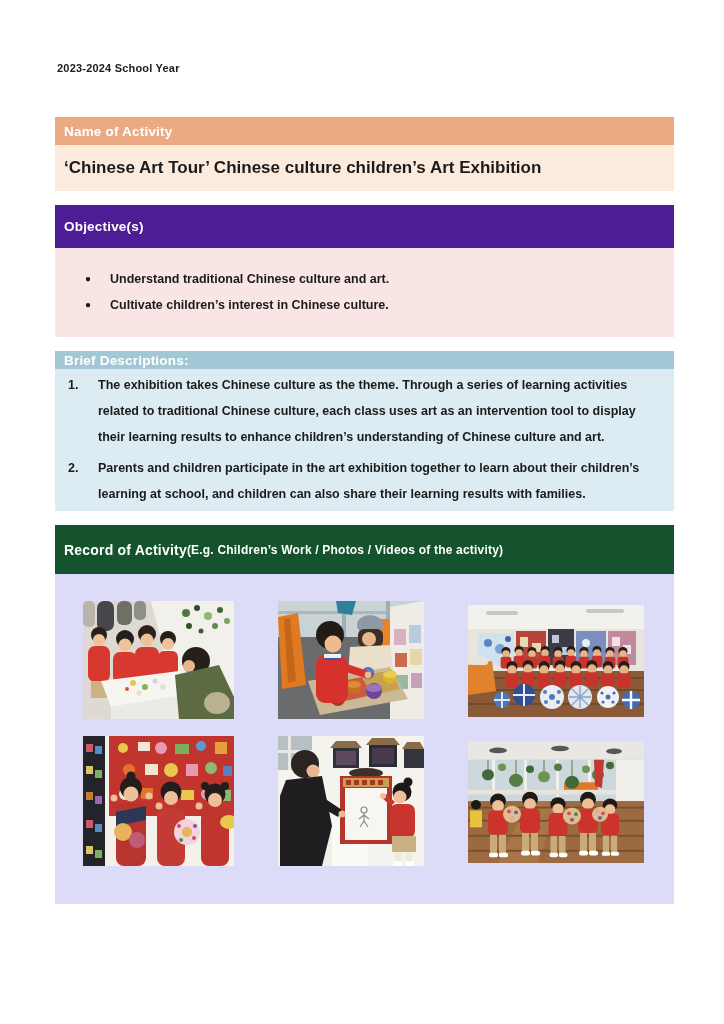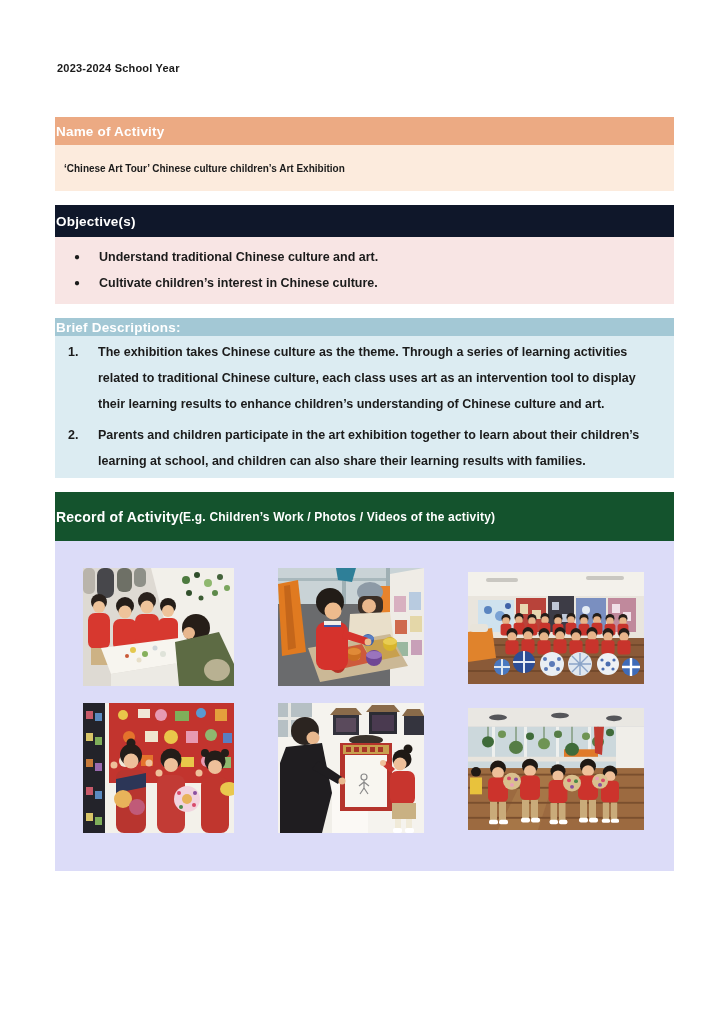--- a/index.html
+++ b/index.html
@@ -3,26 +3,26 @@
 <meta charset="utf-8">
 <style>
   html,body{margin:0;padding:0}
   body{
     width:724px;height:1024px;position:relative;background:#ffffff;
     font-family:"Liberation Sans",sans-serif;color:#1b1b1b;overflow:hidden;
   }
   .school-year{position:absolute;left:57px;top:62px;font-size:11px;font-weight:700;letter-spacing:.2px}
   .content{position:absolute;left:55px;top:117px;width:619px}
   .sec{margin-bottom:14px}
-  .bar{height:28px;display:flex;align-items:center;padding-left:1px;color:#fff;font-weight:700;font-size:13.5px;letter-spacing:.2px}
+  .bar{height:28px;display:flex;align-items:center;padding-left:9px;color:#fff;font-weight:700;font-size:13.5px;letter-spacing:.2px}
   .s1 .bar{background:#ecaa83}
-  .s1 .sec-body{background:#fcebdd;height:46px;display:flex;align-items:center;padding:0 9px;font-weight:700;font-size:10px}
-  .s2 .bar{background:#0f172a;height:32px}
+  .s1 .sec-body{background:#fcebdd;height:46px;display:flex;align-items:center;padding:0 9px;font-weight:700;font-size:17px}
+  .s2 .bar{background:#4c1d95;height:43px}
   .s2 .sec-body{background:#f8e5e4;padding:1px 10px 2px 8px}
-  ul.obj{list-style:none;margin:6px;padding:0}
+  ul.obj{list-style:none;margin:17px;padding:0}
   ul.obj li{position:relative;padding-left:30px;font-weight:700;font-size:12.5px;line-height:26px}
   ul.obj li::before{content:"●";position:absolute;left:5px;top:0;font-size:10px}
   .s3 .bar{background:#a3c8d5;height:18px}
   .s3 .sec-body{background:#dcecf2;padding:3px 10px 4px 8px}
   ol.brief{list-style:none;margin:0;padding:0}
   ol.brief li{display:flex;font-weight:700;font-size:12.5px;line-height:26px;margin-bottom:5px}
   ol.brief li:last-child{margin-bottom:0}
   ol.brief .num{width:30px;flex:none;padding-left:5px}
   ol.brief .txt{flex:1}
   .s4{margin-bottom:0}

